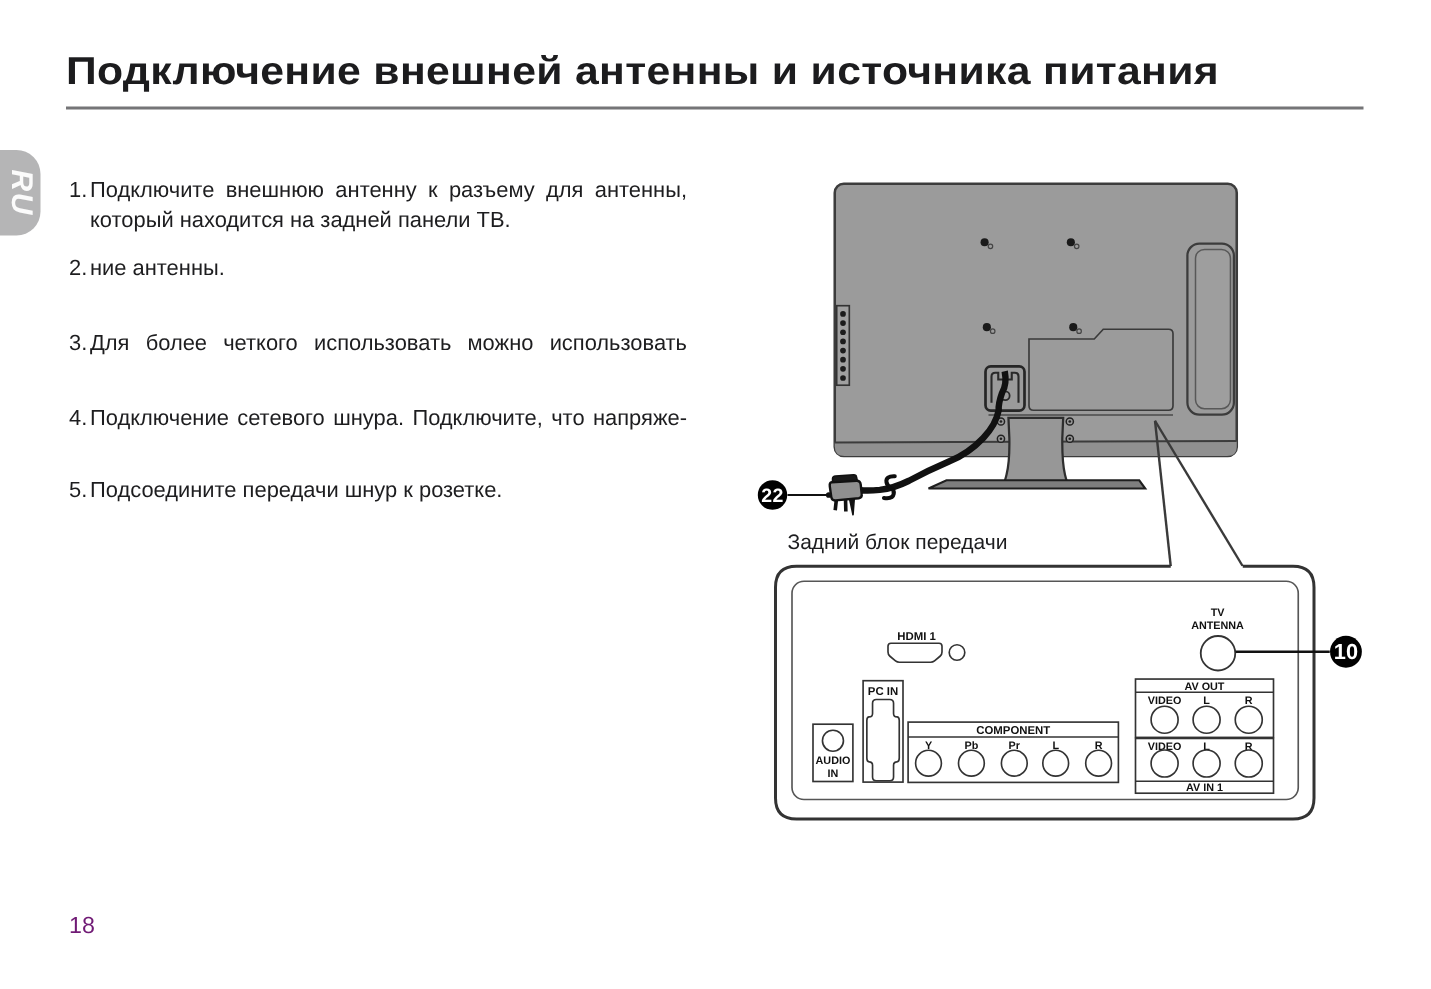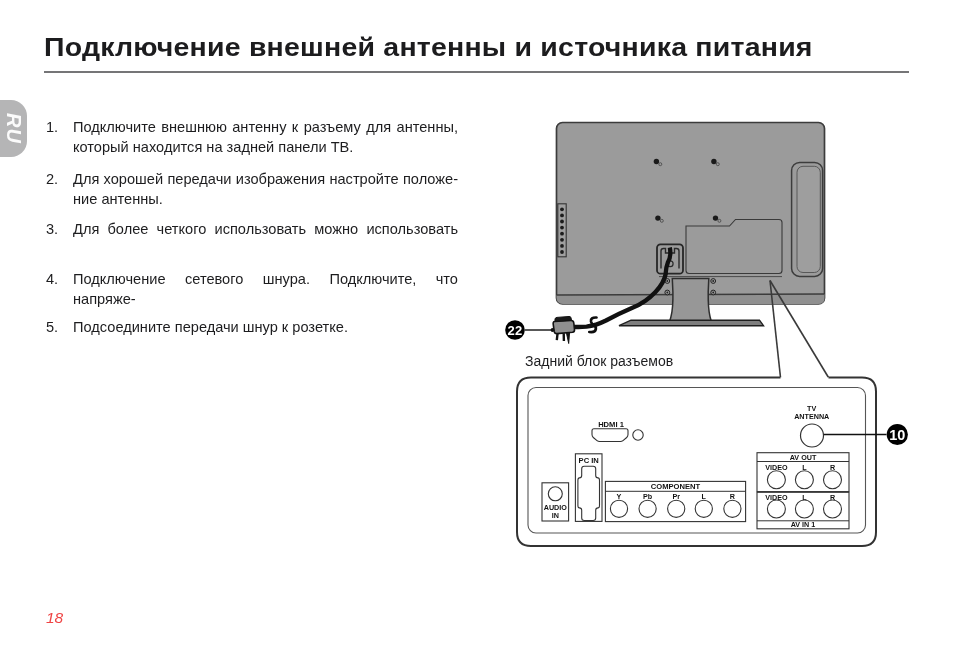--- a/index.html
+++ b/index.html
@@ -7,23 +7,23 @@
        font-family:"Liberation Sans",sans-serif;}
   .abs{position:absolute;}
   #title{left:43.5px;top:32px;font-size:26px;font-weight:bold;color:#1c1c1e;letter-spacing:0.2px;transform:scaleX(1.095);transform-origin:0 0;white-space:nowrap;}
   #rule{left:44px;top:70.5px;width:865px;height:2px;background:#757577;}
   #rutab{left:0;top:100px;width:27px;height:57px;background:#b5b5b6;border-radius:0 16px 16px 0;}
   #rutab span{position:absolute;left:-15px;top:15px;width:57px;height:27px;line-height:27px;font-size:20px;
       font-weight:bold;font-style:italic;color:#fbfbfb;transform:rotate(90deg);transform-origin:center;
       display:block;text-align:center;letter-spacing:1px;}
   .item{position:absolute;left:46px;width:412px;font-size:14.6px;line-height:20px;color:#1d1d1f;}
   .item .num{position:absolute;left:0;top:0;}
-  .item .tx{margin-left:27px;}
+  .item .tx{margin-left:14px;}
   .j{text-align:justify;text-align-last:justify;}
-  #pgnum{left:46px;top:609px;font-size:15.5px;color:#ef4444;font-style:italic;}
+  #pgnum{left:46px;top:609px;font-size:15.5px;color:#701a75;}
   #lbl-rear{left:525px;top:352.5px;font-size:14px;color:#1d1d1f;}
   svg{position:absolute;left:0;top:0;}
   svg text{font-family:"Liberation Sans",sans-serif;}
 </style>
 </head>
 <body>
 
 <div class="abs" id="title">Подключение внешней антенны и источника питания</div>
 
 <div class="abs" id="rule"></div>
@@ -36,21 +36,20 @@
     <span class="num">1.</span>
     <div class="tx">
       <div class="j">Подключите внешнюю антенну к разъему для антенны,</div>
       <div>который находится на задней панели ТВ.</div>
     </div>
   </div>
 
 <div class="item" style="top:168.5px;">
     <span class="num">2.</span>
     <div class="tx">
-      <div class="j">Для хорошей передачи изображения настройте положе-</div>
       <div>ние антенны.</div>
     </div>
   </div>
 
 <div class="item" style="top:219px;">
     <span class="num">3.</span>
     <div class="tx">
       <div class="j">Для более четкого использовать можно использовать</div>
     </div>
   </div>
@@ -62,21 +61,21 @@
     </div>
   </div>
 
 <div class="item" style="top:316.5px;">
     <span class="num">5.</span>
     <div class="tx">
       <div>Подсоедините передачи шнур к розетке.</div>
     </div>
   </div>
 
-<div class="abs" id="lbl-rear">Задний блок разъемов</div>
+<div class="abs" id="lbl-rear">Задний блок передачи</div>
 
 <div class="abs" id="pgnum">18</div>
 
 <svg width="954" height="659" viewBox="0 0 954 659">
 
 <g>
 <rect x="556.5" y="122.5" width="268" height="181.5" rx="6" fill="#9b9b9b" stroke="#3c3c3c" stroke-width="1.7"></rect>
 </g>
 
 <g>

